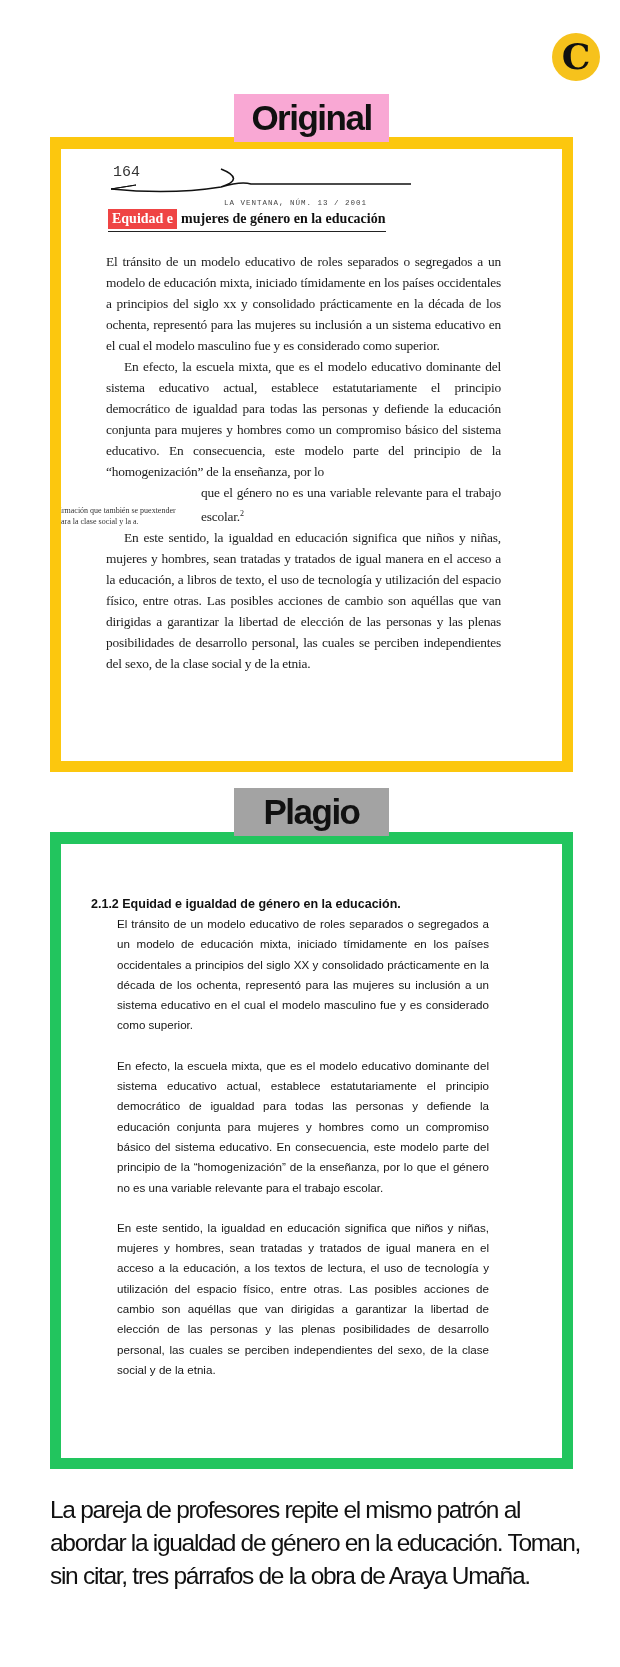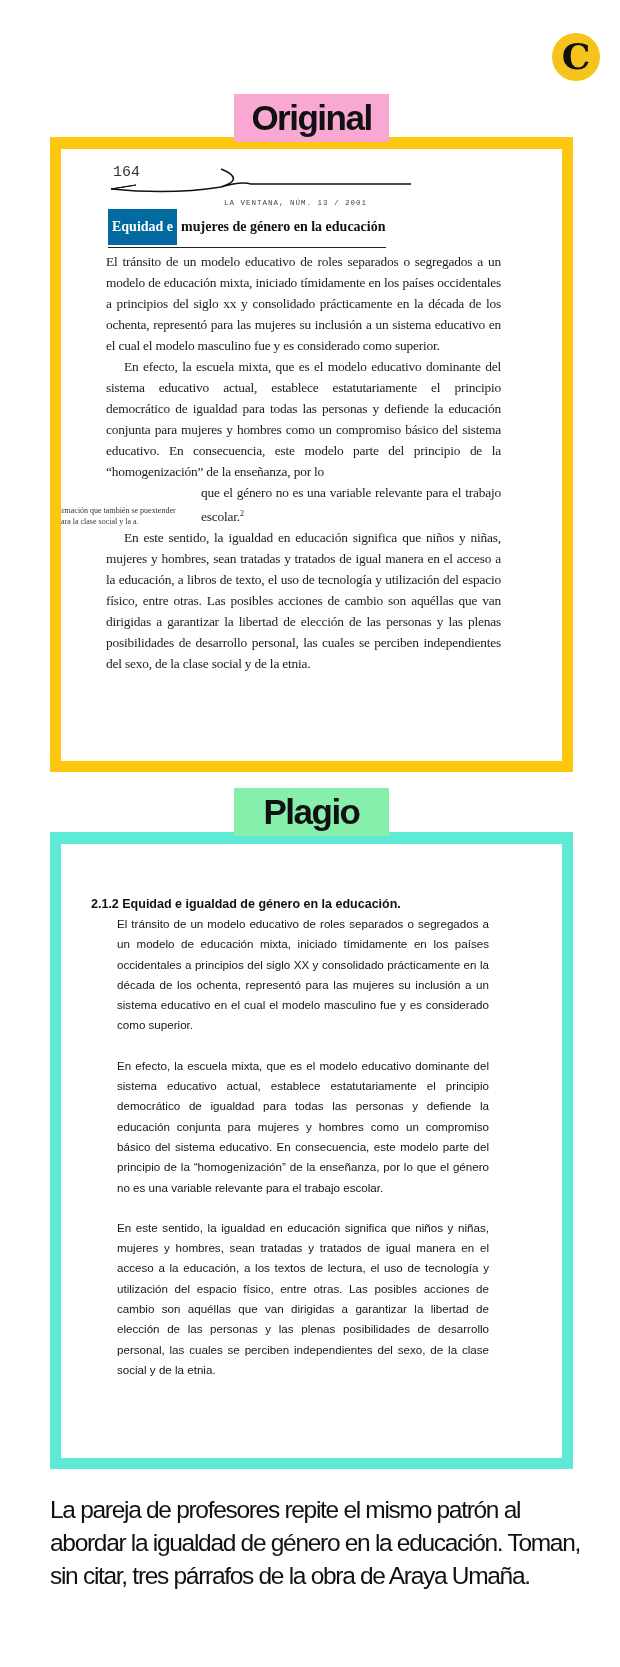--- a/index.html
+++ b/index.html
@@ -14,27 +14,27 @@
       color: #111; line-height: 1; padding-bottom: 2px;
     }
 
     .tab {
       position: absolute; width: 155px; height: 48px;
       display: flex; align-items: center; justify-content: center;
       font-family: "Liberation Sans", sans-serif; font-weight: bold;
       font-size: 35px; letter-spacing: -1.5px; color: #111; z-index: 2;
     }
     .tab-original { left: 234px; top: 94px; background: #f9a8d4; }
-    .tab-plagio { left: 234px; top: 788px; background: #86efac; }
+    .tab-plagio { left: 234px; top: 788px; background: #a3a3a3; }
 
     .frame {
       position: absolute; left: 50px; width: 523px;
     }
     .frame-original { top: 137px; height: 635px; background: #fcc70e; }
-    .frame-plagio { top: 832px; height: 637px; background: #5eead4; }
+    .frame-plagio { top: 832px; height: 637px; background: #22c55e; }
     .frame-inner {
       position: absolute; left: 11px; top: 12px; right: 11px; bottom: 11px;
       background: #fff; overflow: hidden;
     }
 
     
     .orig { font-family: "Liberation Serif", serif; color: #222; }
     .page-num {
       position: absolute; left: 52px; top: 15px; font-family: "Liberation Mono", monospace;
       font-size: 15px; color: #333;
@@ -42,21 +42,21 @@
     .swoosh { position: absolute; left: 50px; top: 10px; }
     .running-head {
       position: absolute; left: 163px; top: 12px; font-family: "Liberation Mono", monospace;
       font-size: 7.5px; letter-spacing: 1px; color: #444; margin-top: 38px;
     }
     .orig-heading {
       position: absolute; left: 47px; top: 60px; display: flex; align-items: center;
       font-family: "Liberation Serif", serif; font-weight: bold; font-size: 14px;
       border-bottom: 1.5px solid #222; padding-bottom: 2px;
     }
-    .orig-heading .hl { background: #0369a1; color: #fff; padding: 10px 4px; margin-right: 4px; }
+    .orig-heading .hl { background: #ef4444; color: #fff; padding: 2px 4px; margin-right: 4px; }
     .orig-heading .rest { color: #111; }
     .orig-body {
       position: absolute; left: 45px; top: 102px; width: 395px;
       font-size: 13.4px; line-height: 21px; color: #1c1c1c; text-align: justify;
       font-family: "Liberation Serif", serif; letter-spacing: -0.2px;
     }
     .orig-body p { text-indent: 0; }
     .orig-body p.ind { text-indent: 18px; }
     .orig-body p.shift { padding-left: 95px; }
     .margin-note {

